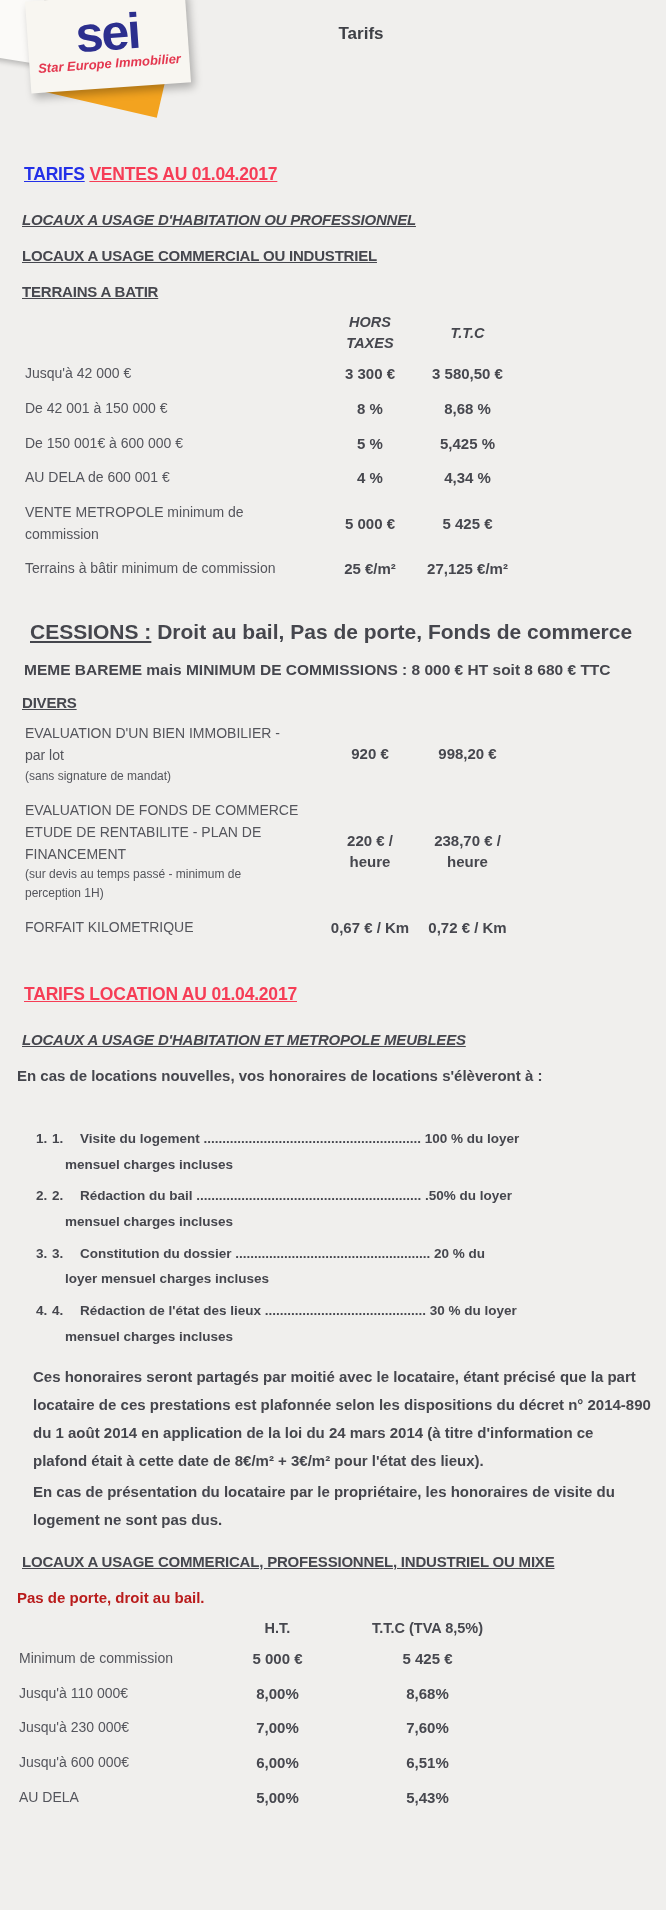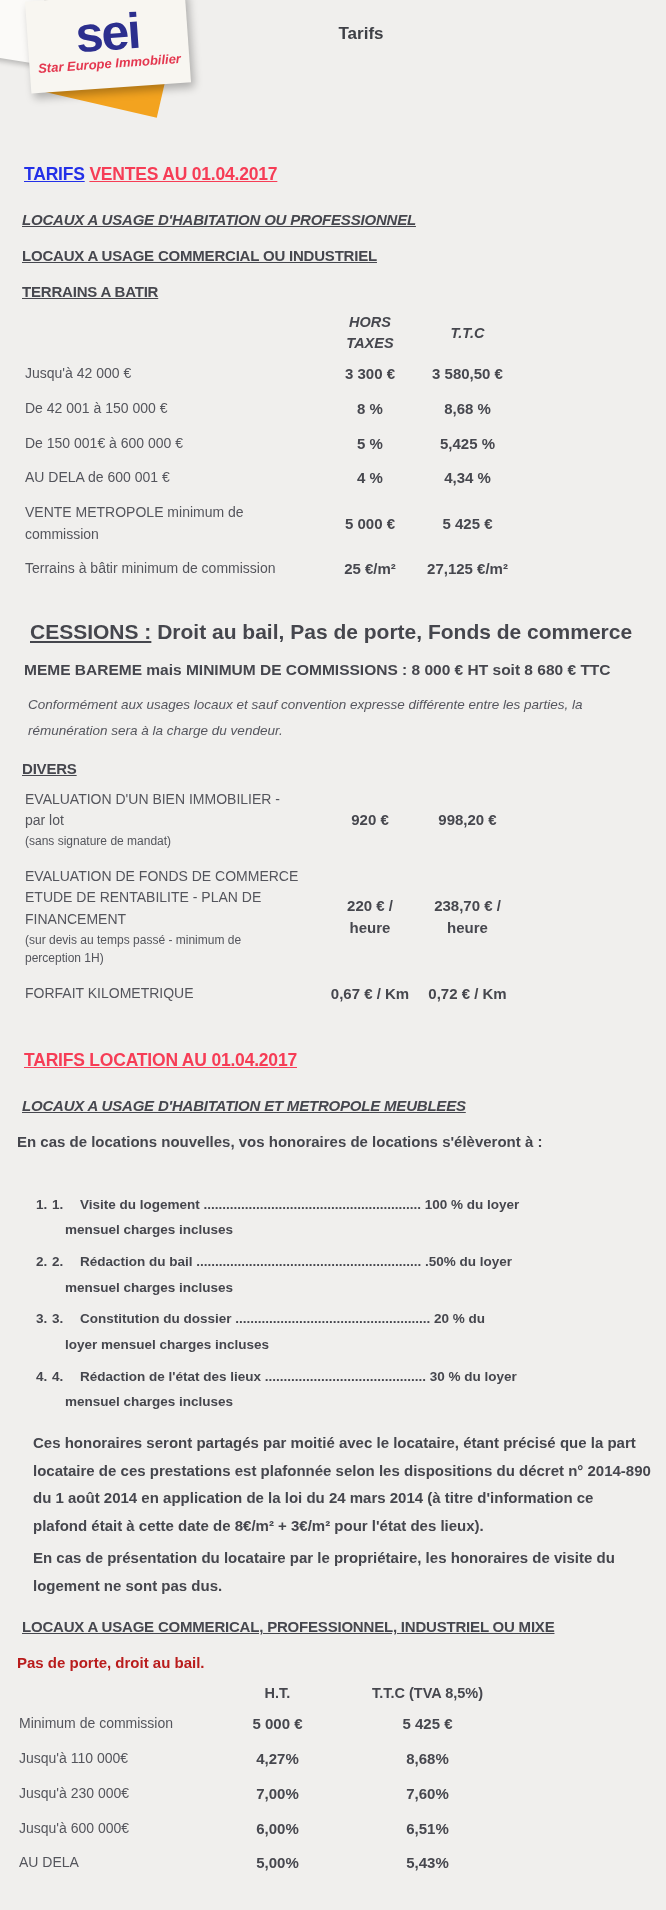--- a/index.html
+++ b/index.html
@@ -143,21 +143,20 @@
         <div class="c val">27,125 €/m²</div>
       </div>
     </div>
 
   <div class="cessions">
     <span class="u">CESSIONS :</span><span> Droit au bail, Pas de porte, Fonds de commerce</span>
   </div>
 
   <div class="bareme">MEME BAREME mais MINIMUM DE COMMISSIONS : 8 000 € HT soit 8 680 € TTC</div>
 
-  <div class="note">Conformément aux usages locaux et sauf convention expresse différente entre les parties, la rémunération sera à la charge du vendeur.</div>
 
   <div class="subhead divers-title">DIVERS</div>
 
   <div class="tbl tbl-ventes tbl-divers">
       <div class="trow">
         <div class="c lab">
           <div>EVALUATION D'UN BIEN IMMOBILIER - par lot</div>
           <div class="sm">(sans signature de mandat)</div>
         </div>
         <div class="c val">920 €</div>
@@ -215,21 +214,21 @@
         <div class="c lab">
           <div>Minimum de commission</div>
         </div>
         <div class="c val">5 000 €</div>
         <div class="c val">5 425 €</div>
       </div>
       <div class="trow">
         <div class="c lab">
           <div>Jusqu'à 110 000€</div>
         </div>
-        <div class="c val">4,27%</div>
+        <div class="c val">8,00%</div>
         <div class="c val">8,68%</div>
       </div>
       <div class="trow">
         <div class="c lab">
           <div>Jusqu'à 230 000€</div>
         </div>
         <div class="c val">7,00%</div>
         <div class="c val">7,60%</div>
       </div>
       <div class="trow">

